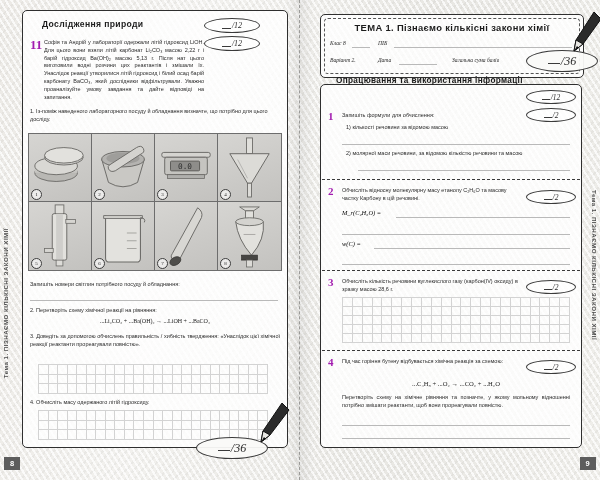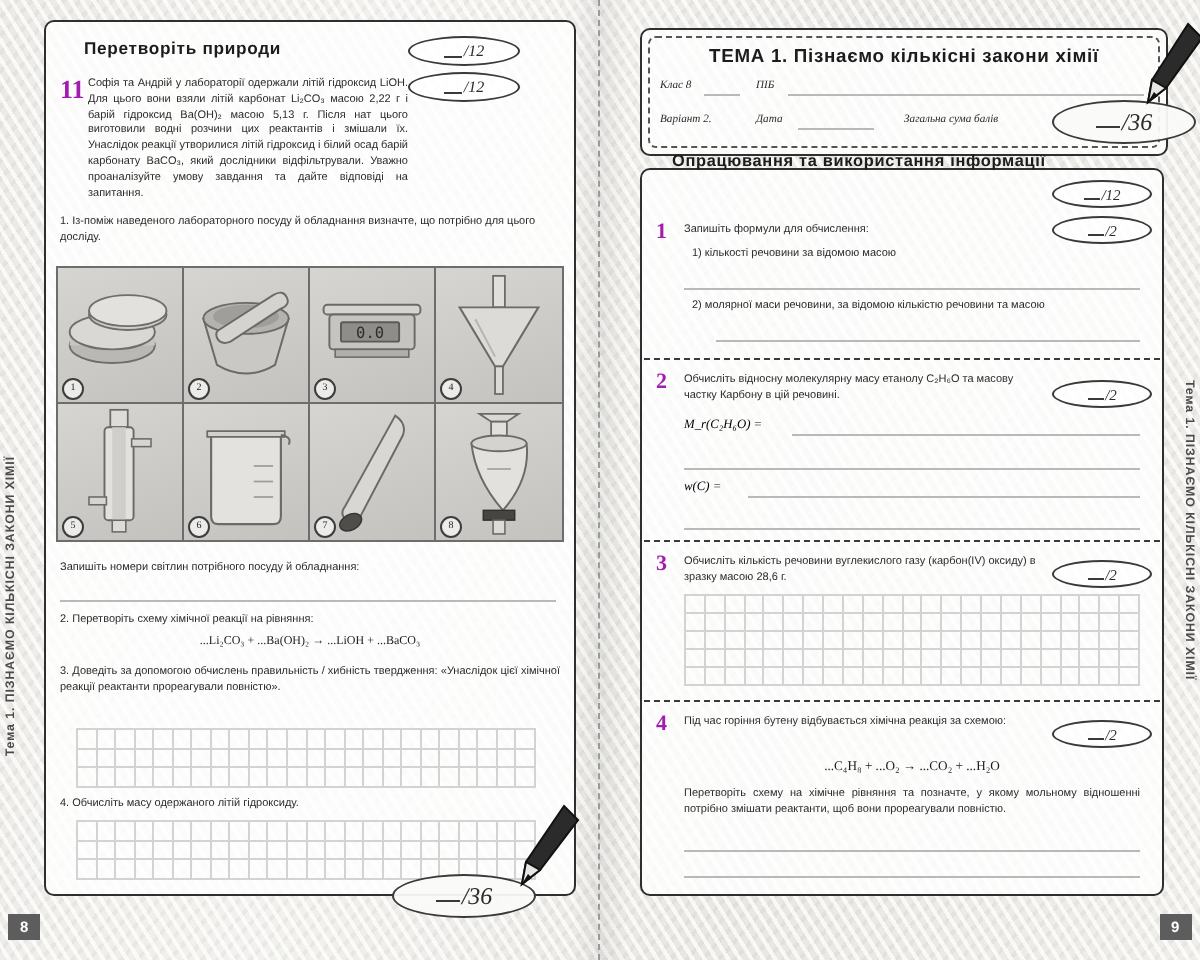--- a/index.html
+++ b/index.html
@@ -189,21 +189,21 @@
 
 <div class="spread">
 
   <div class="page page-left">
 
     <div class="side-tab left">Тема 1. ПІЗНАЄМО КІЛЬКІСНІ ЗАКОНИ ХІМІЇ</div>
     <div class="page-num left">8</div>
 
     <div class="panel" style="left:22px;top:10px;width:266px;height:438px;"></div>
 
-    <div class="sec-title" style="position:absolute;left:42px;top:19px;">Перетворіть природи</div>
+    <div class="sec-title" style="position:absolute;left:42px;top:19px;">Дослідження природи</div>
 
     <div class="score" style="left:204px;top:18px;width:56px;height:15px;font-size:8px;">
       <span class="dash"></span>
         <span>/12</span>
     </div>
     <div class="score" style="left:204px;top:36px;width:56px;height:15px;font-size:8px;">
       <span class="dash"></span>
         <span>/12</span>
     </div>
 

